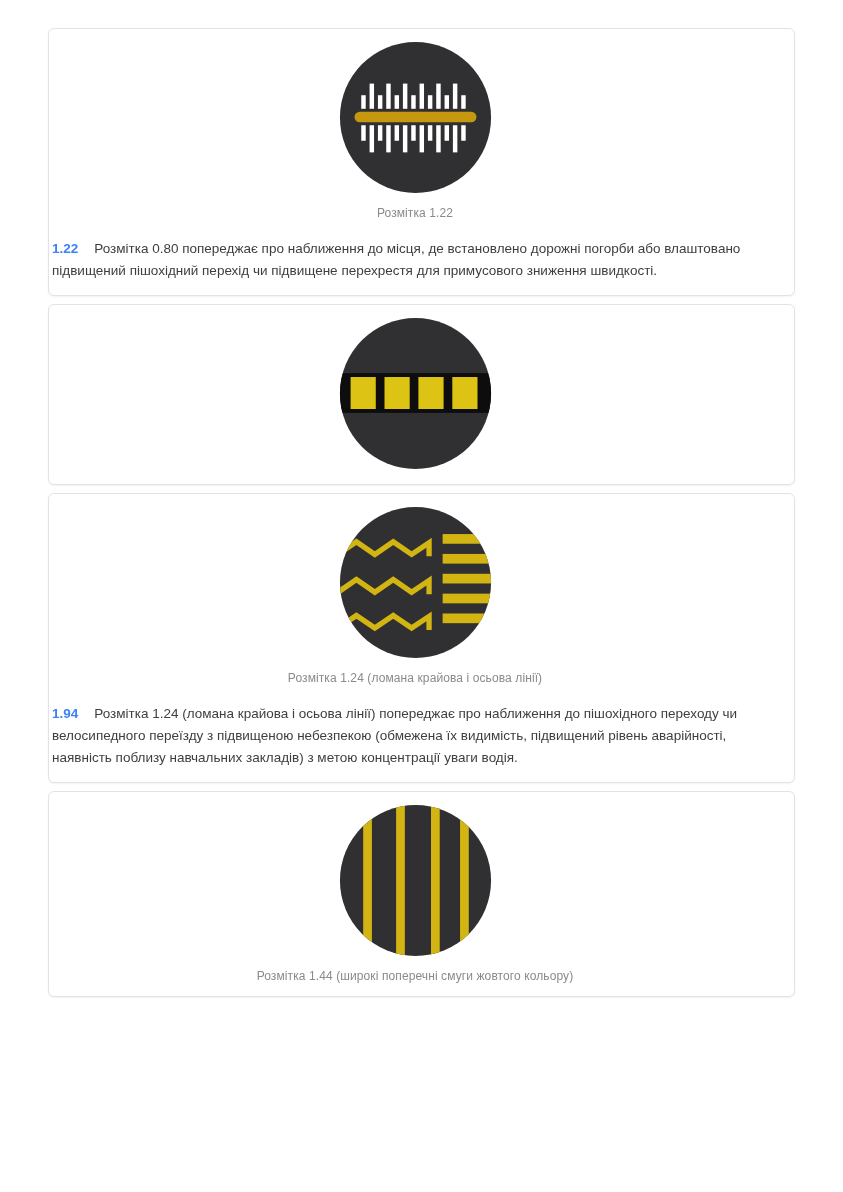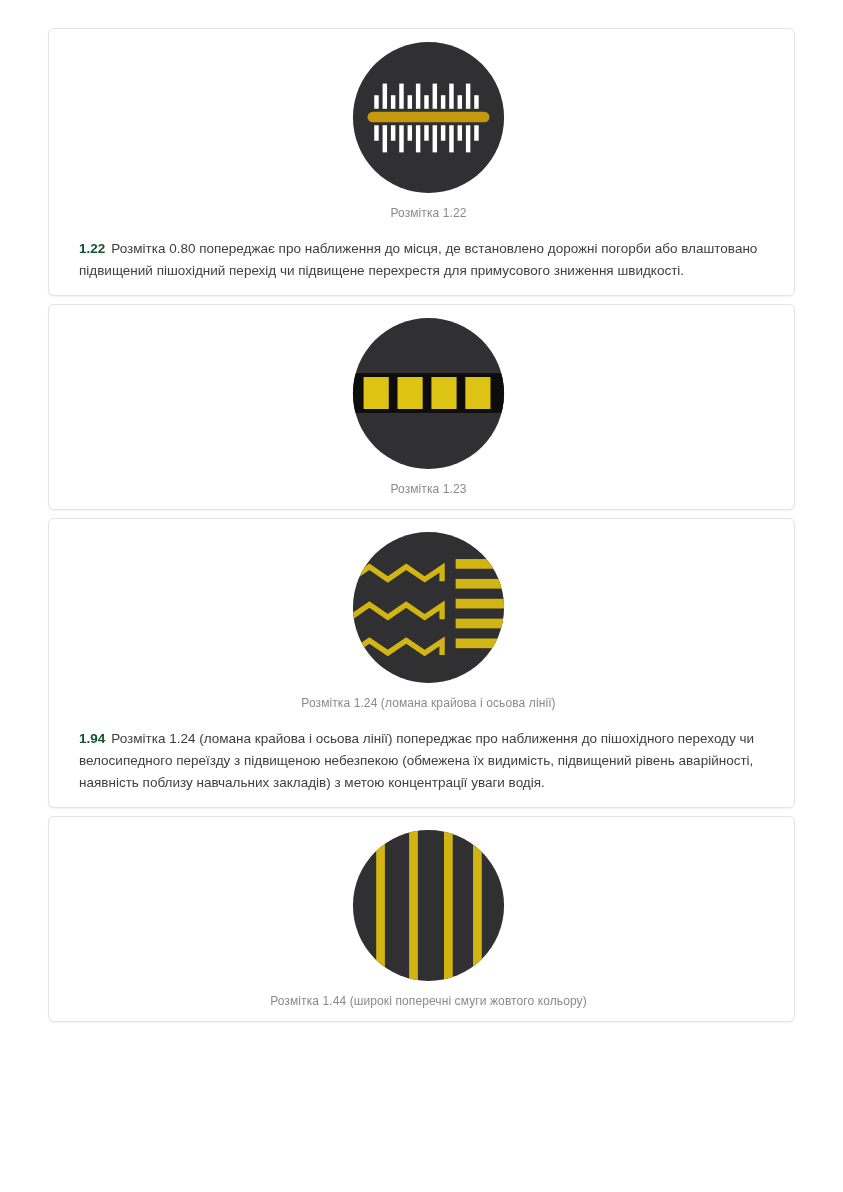--- a/index.html
+++ b/index.html
@@ -9,40 +9,40 @@
     min-height: 1192px;
     font-family: "Liberation Sans", "DejaVu Sans", sans-serif;
     margin: 0 auto;
   }
   .page { padding: 28px 48px 40px 48px; }
   .card {
     background: #ffffff;
     border: 1px solid #e3e3e3;
     border-radius: 6px;
     box-shadow: 0 1px 2px rgba(0,0,0,0.05);
-    padding: 10px 14px 13px 28px;
+    padding: 10px 14px 13px 1px;
     margin-bottom: 8px;
   }
   .figure { text-align: center; padding-top: 1px; }
   .figure svg { display: inline-block; vertical-align: top; }
   .caption {
     text-align: center;
     font-size: 12px;
     color: #8a8a8a;
     margin-top: 11px;
     letter-spacing: 0.1px;
   }
   .desc {
     margin-top: 18px;
     font-size: 13.5px;
     line-height: 22px;
     color: #3e3e3e;
     padding: 0 2px;
   }
-  .desc b { margin-right: 6px; color: #14532d; }
+  .desc b { margin-right: 16px; color: #3b82f6; }
 </style>
 </head>
 <body>
 
 <div class="page">
 
   <div class="card">
     <div class="figure">
       <svg width="155" height="155" viewBox="0 0 160 160">
         <circle cx="80" cy="80" r="78" fill="#303032"></circle>
@@ -96,21 +96,20 @@
           <rect x="0" y="59" width="160" height="41" fill="#0d0d0d"></rect>
           <g fill="#ddc414">
             <rect x="13" y="63" width="26" height="33"></rect>
             <rect x="48" y="63" width="26" height="33"></rect>
             <rect x="83" y="63" width="26" height="33"></rect>
             <rect x="118" y="63" width="26" height="33"></rect>
           </g>
         </g>
       </svg>
     </div>
-    <div class="caption">Розмітка 1.23</div>
   </div>
 
   <div class="card">
     <div class="figure">
       <svg width="155" height="155" viewBox="0 0 160 160">
         <defs>
             <clipPath id="clip24">
               <circle cx="80" cy="80" r="78"></circle>
             </clipPath>
           </defs>

